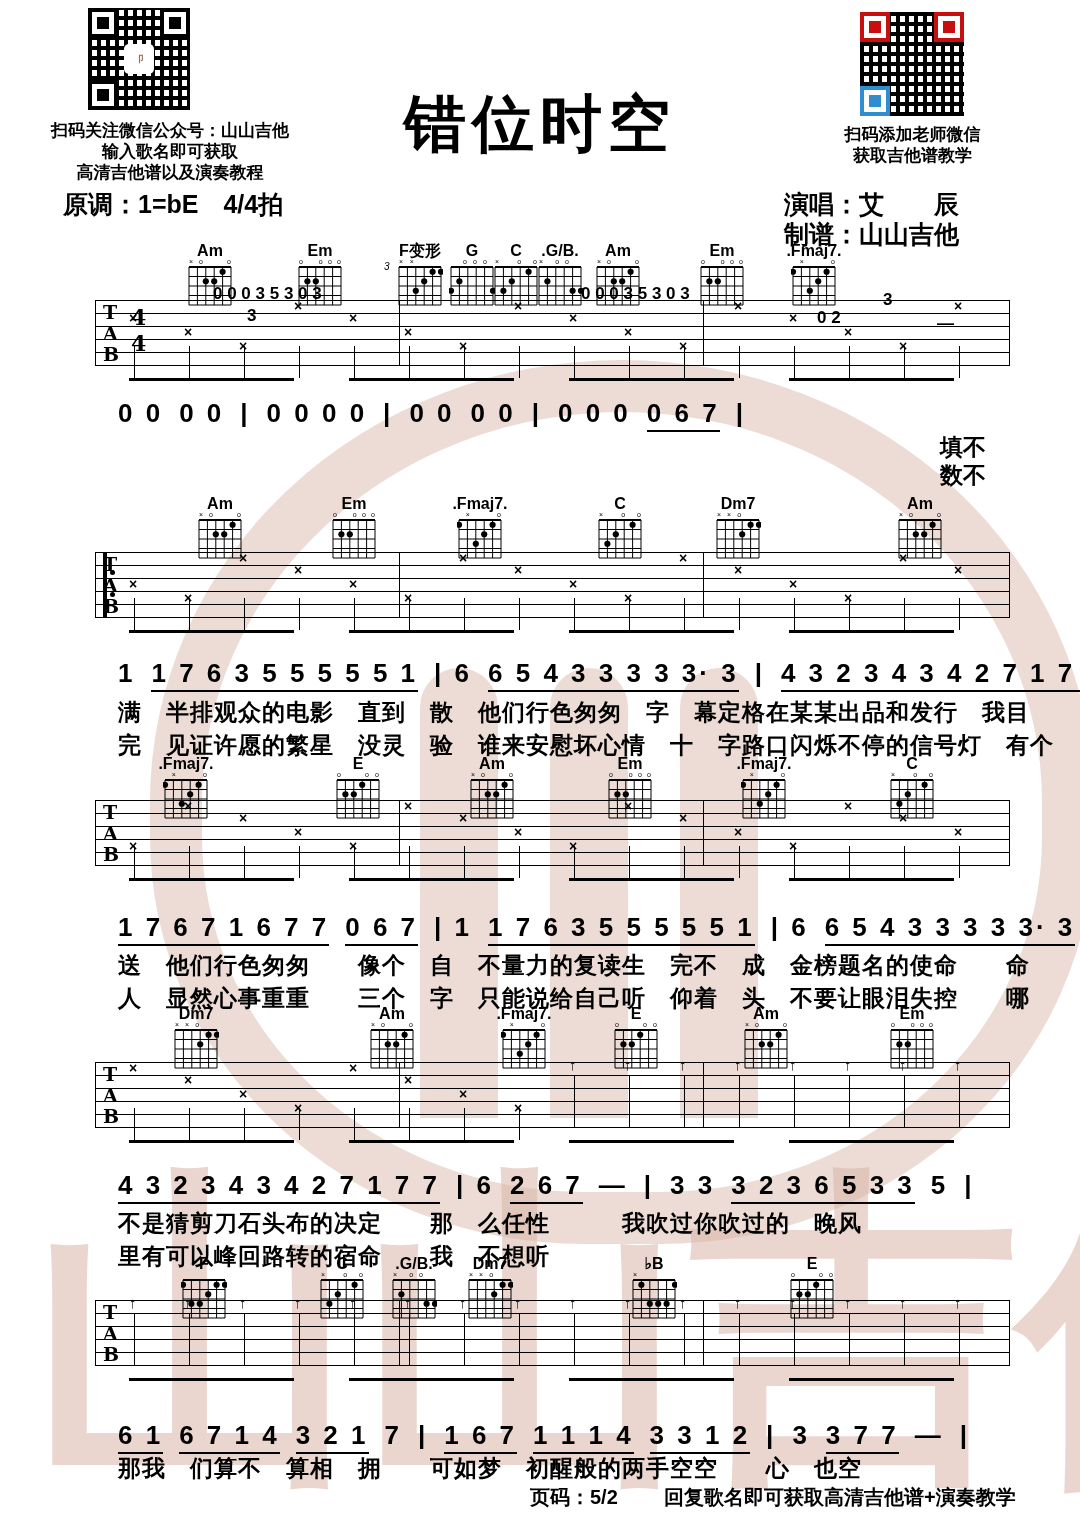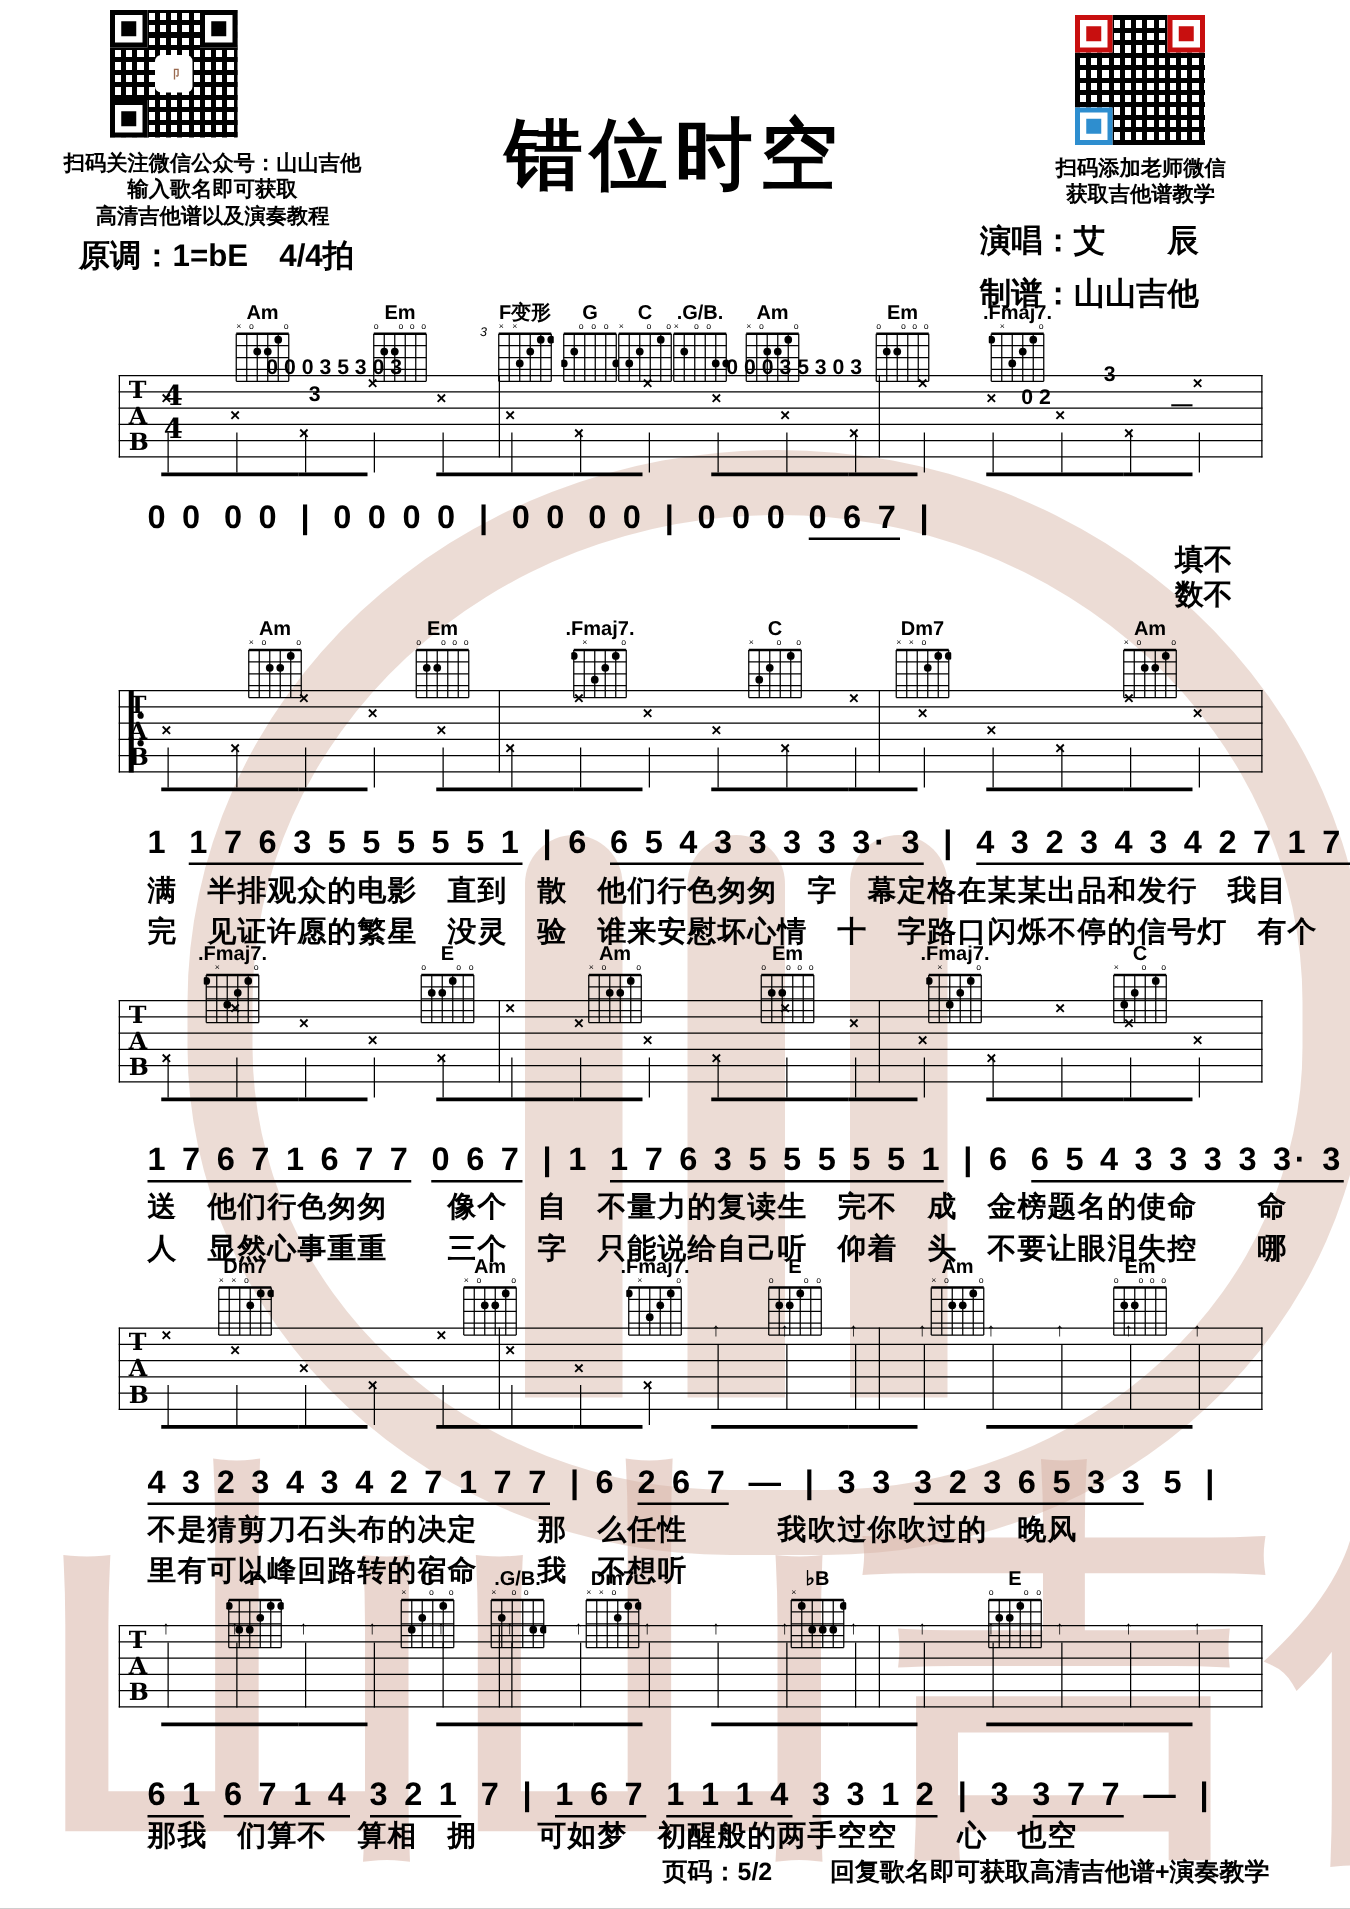--- a/index.html
+++ b/index.html
@@ -84,21 +84,21 @@
   <div class="qr" style="left:860px;top:12px;width:104px;height:104px;">
     <div class="finder red" style="left:0;top:0;"></div>
     <div class="finder red" style="right:0;top:0;"></div>
     <div class="finder blue" style="left:0;bottom:0;"></div>
   </div>
   <div class="cap" style="left:790px;top:124px;width:245px;">扫码添加老师微信</div>
   <div class="cap" style="left:790px;top:145px;width:245px;">获取吉他谱教学</div>
 
   <div class="title">错位时空</div>
   <div class="keyline" style="top:188px;">原调：1=bE　4/4拍</div>
-  <div class="credit" style="top:176px;">演唱：艾　　辰</div>
+  <div class="credit" style="top:188px;">演唱：艾　　辰</div>
   <div class="credit" style="top:218px;">制谱：山山吉他</div>
 
   <div class="sys">
       <div class="chord" style="left: 182px; top: 243px;">
         <div class="cname">Am</div>
         <div class="markers">
           <span>×</span>
           <span>o</span>
           <span></span>
           <span></span>

